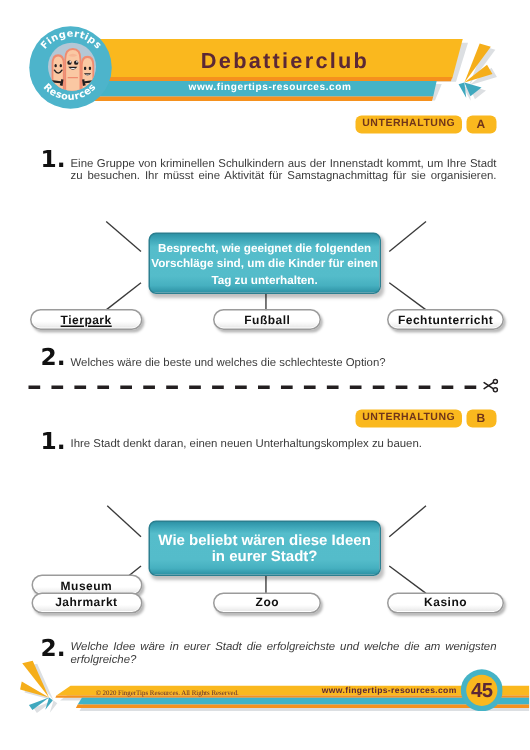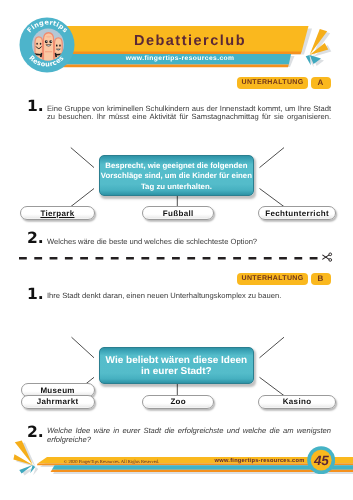--- a/index.html
+++ b/index.html
@@ -48,21 +48,21 @@
 
   
   .cut{position:absolute;left:18.7px;top:256.5px;width:305px;height:3px;}
   .scissors{position:absolute;left:322px;top:251px;width:12px;height:12px;}
 
   
   .ft-copy{position:absolute;left:62.7px;top:457.4px;width:97.6px;height:8.2px;display:flex;align-items:center;justify-content:center;
       color:#5b2836;font-size:4.6px;font-family:"Liberation Serif",serif;white-space:nowrap;}
   .ft-url{position:absolute;left:216.2px;top:456.5px;width:86.6px;height:9.6px;display:flex;align-items:center;justify-content:center;
       color:#5b2836;font-weight:bold;font-size:5.7px;letter-spacing:.25px;white-space:nowrap;}
-  .ft-page{position:absolute;left:307px;top:445.5px;width:28px;height:28px;font-style:italic;}
+  .ft-page{position:absolute;left:307px;top:445.5px;width:28px;height:28px;}
 </style>
 </head>
 <body>
 
 <div class="page">
 
   <svg class="lines">
     <g stroke="#3a3a3a" stroke-width="0.9" fill="none" stroke-linecap="butt">
       <path d="M70.8 147.6 L94 167.6"></path>
       <path d="M284 147.6 L259.5 167.6"></path>

